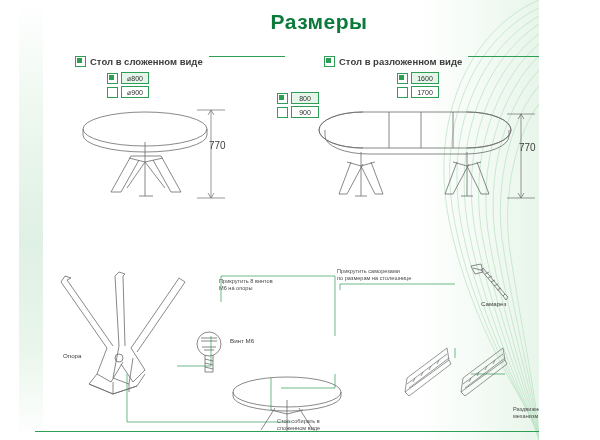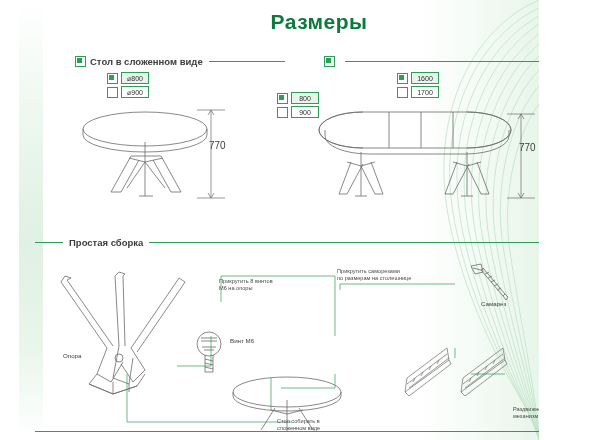--- a/index.html
+++ b/index.html
@@ -28,21 +28,21 @@
   .swirl { position:absolute; right:0; top:0; width:130px; height:440px; }
   .title {
     position:absolute; left:0; top:10px; width:600px;
     text-align:center;
     font-size:21px; font-weight:bold; color:#0b7a3b;
     letter-spacing:.5px;
   }
   
   .sec-head {
     position:absolute;
-    display:flex; align-items:center;
+    display:flex; 
     color:#3d3d3d;
     font-size:9.5px; font-weight:bold;
   }
   .sec-head .chk {
     width:9px; height:9px; border:1px solid #2e9e56; margin-right:4px;
     display:inline-block; position:relative; background:#fff;
   }
   .sec-head .chk:after{
     content:""; position:absolute; left:1px; top:1px; width:5px; height:5px;
     background:#2e9e56;
@@ -141,20 +141,21 @@
       <path d="M2 100 L30 100"></path>
       <path d="M16 12 L16 100"></path>
       <path d="M13 17 L16 12 L19 17"></path>
       <path d="M13 95 L16 100 L19 95"></path>
     </g>
   </svg>
   <div class="dim" style="left:190px; top:140px;">770</div>
 
   <div class="sec-head" style="left:305px; top:56px; width:215px;">
     <span class="chk"></span>
+    <span>Стол в разложенном виде</span>
     <span class="rule"></span>
   </div>
 
   <div class="legend" style="left:378px; top:72px;">
     <div class="row">
       <span class="tick on"></span>
       <span class="box sel">1600</span>
     </div>
     <div class="row">
       <span class="tick"></span>
@@ -200,25 +201,20 @@
     <g stroke="#6b6b6b" stroke-width="0.7" fill="none">
       <path d="M2 16 L30 16"></path>
       <path d="M2 100 L30 100"></path>
       <path d="M16 16 L16 100"></path>
       <path d="M13 21 L16 16 L19 21"></path>
       <path d="M13 95 L16 100 L19 95"></path>
     </g>
   </svg>
   <div class="dim" style="left:500px; top:142px;">770</div>
 
-  <div class="sec-head" style="left:16px; top:237px; width:505px;">
-    <span class="rule-left"></span>
-    <span>Простая сборка</span>
-    <span class="rule"></span>
-  </div>
 
   <svg style="position:absolute; left:34px; top:262px;" width="140" height="140" viewBox="0 0 140 140">
     <g fill="none" stroke="#6b6b6b" stroke-width="0.8">
       <path d="M8 20 L54 86 M14 18 L60 84"></path>
       <path d="M62 14 L66 84 M70 14 L72 84"></path>
       <path d="M122 22 L78 86 M128 26 L84 90"></path>
       <path d="M54 86 L44 112 L58 120 L70 100"></path>
       <path d="M66 84 L60 116 L76 122 L80 96"></path>
       <path d="M78 86 L92 108 L80 120 L68 102"></path>
       <path d="M44 112 L36 122 L60 132 L84 124 L92 112"></path>

